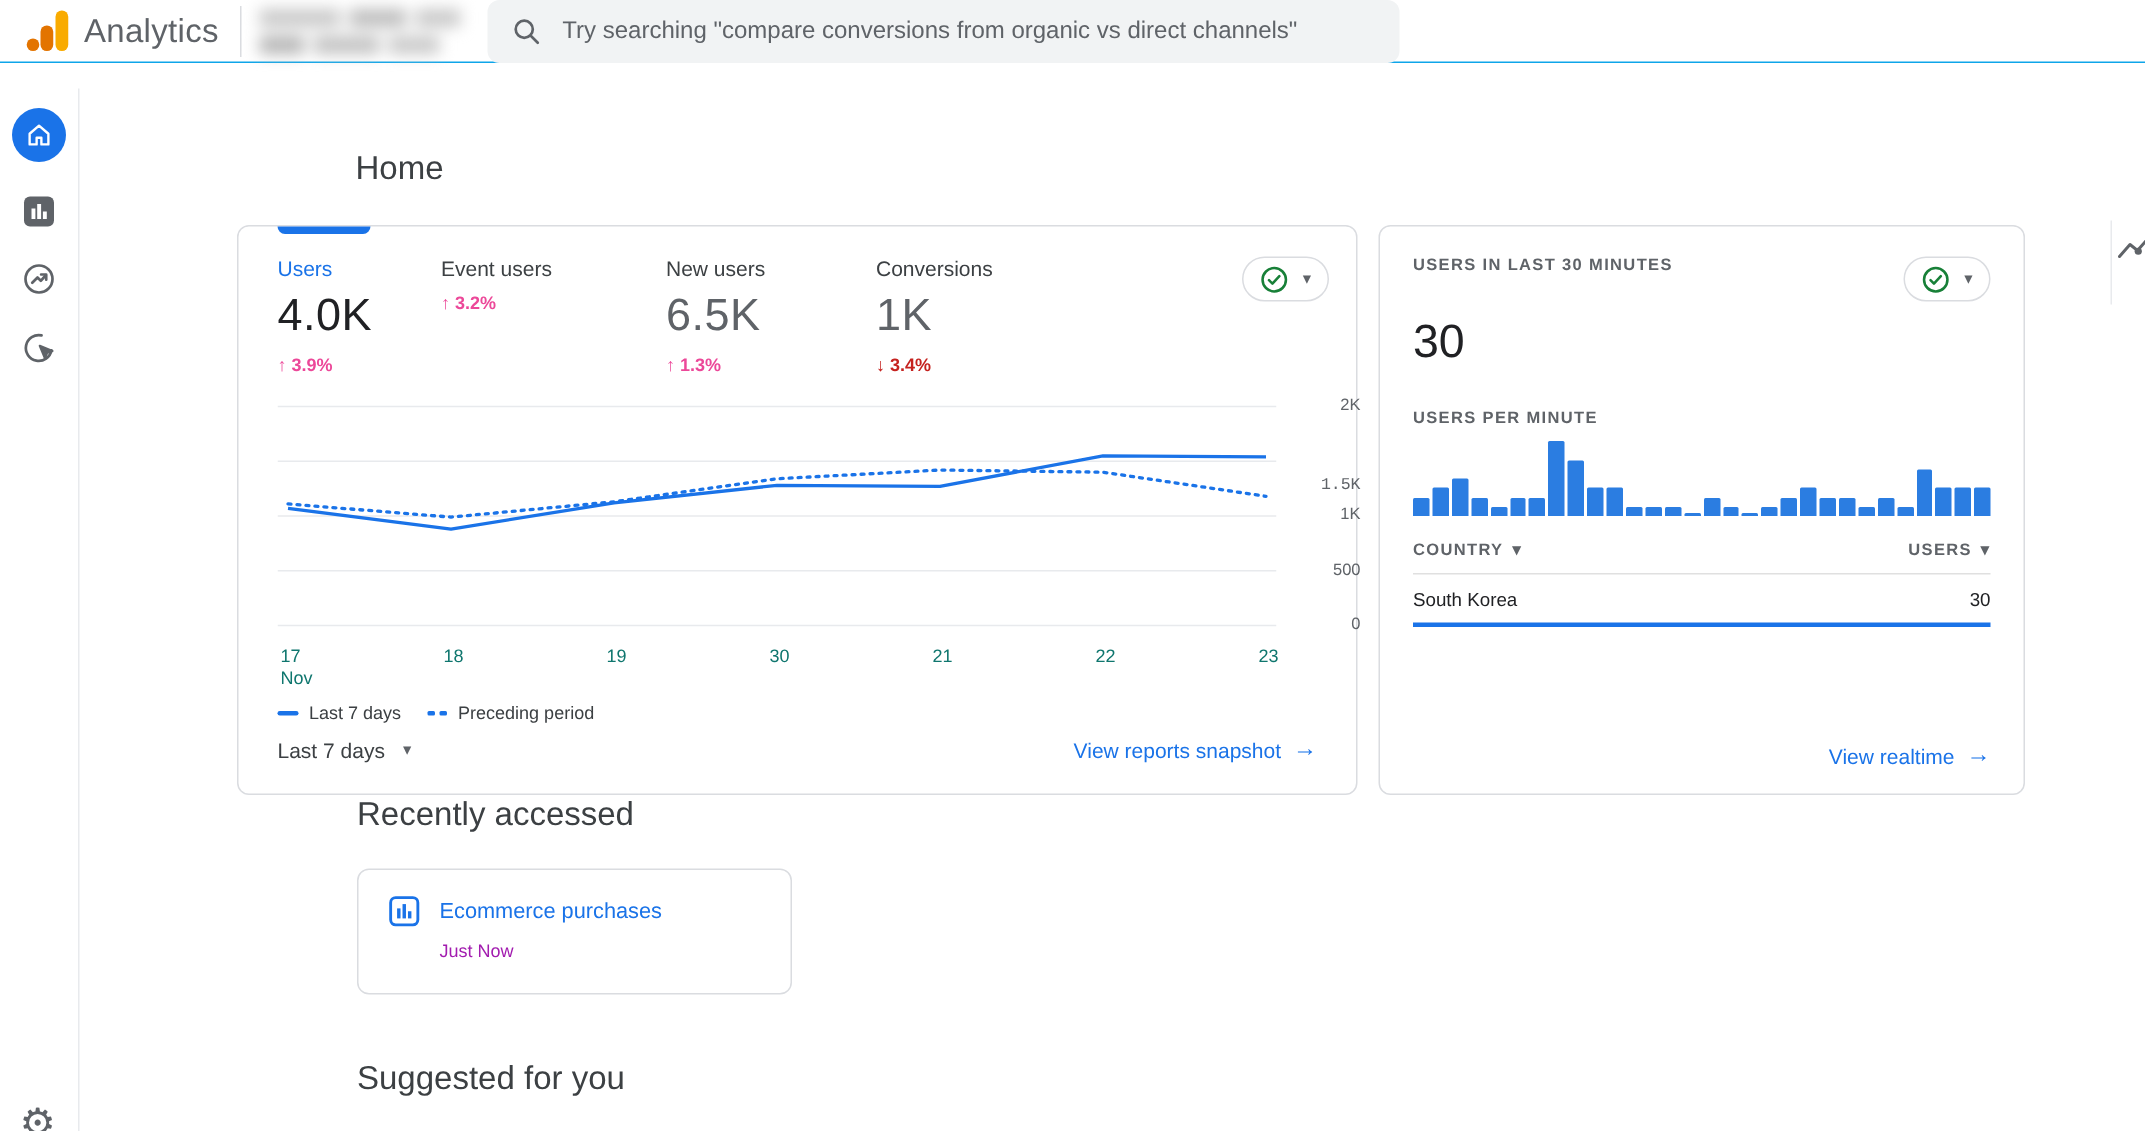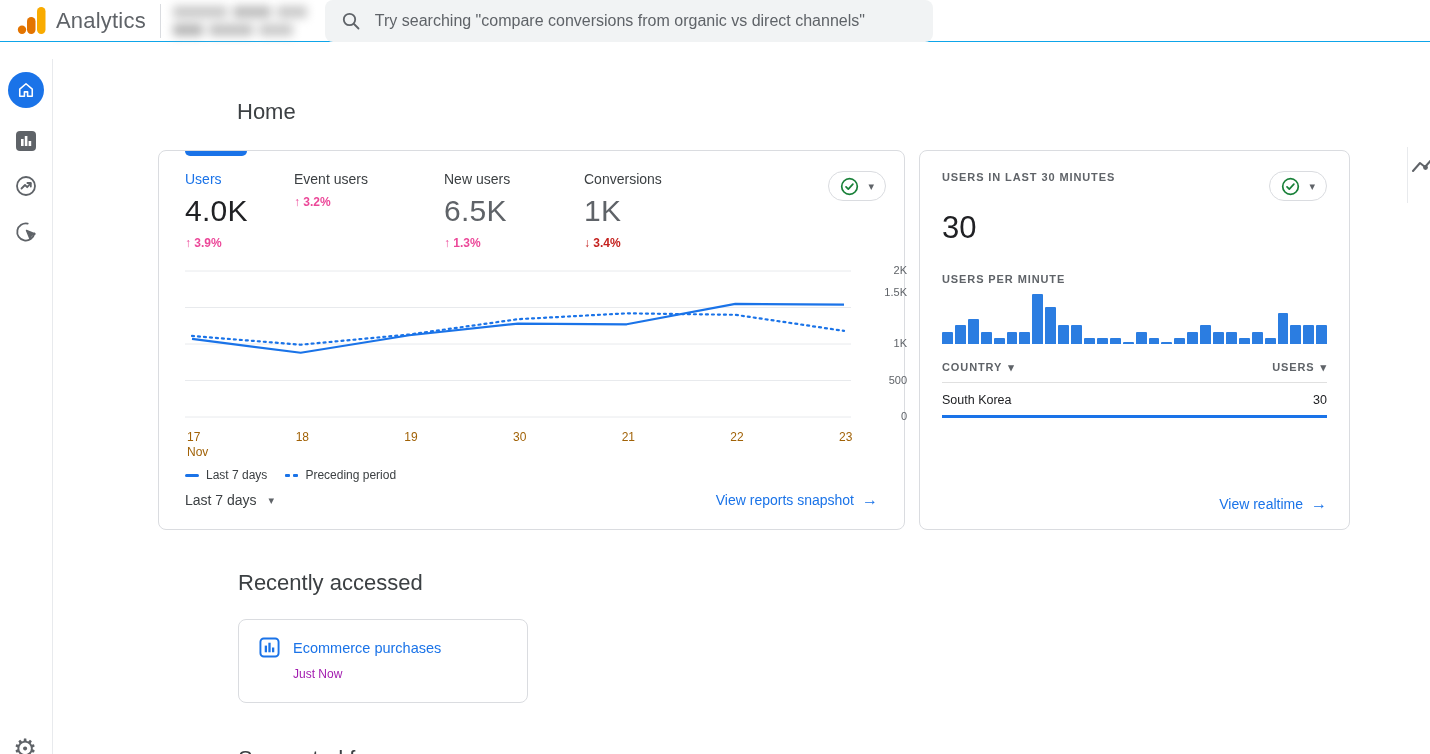--- a/index.html
+++ b/index.html
@@ -55,21 +55,21 @@
 
   .pill { margin-left:auto; height:30px; border:1px solid #dadce0; border-radius:16px; background:#fff;
     display:flex; align-items:center; gap:9px; padding:0 11px; cursor:pointer; align-self:flex-start; }
   .caret { font-size:11px; color:#5f6368; line-height:1; }
 
   .plot-wrap { position:relative; margin-top:14px; height:160px; }
   .plot-wrap svg { position:absolute; left:26px; top:0; }
   .ylabels { position:absolute; left:716px; top:0; width:32px; height:160px; }
   .ylabels div { position:absolute; right:0; font-size:11px; color:#5f6368; white-space:nowrap; }
   .xlabels { position:relative; margin-left:26px; height:36px; }
-  .xlabels .xl { position:absolute; top:6px; font-size:12px; color:#a16207; line-height:15px; white-space:nowrap; }
+  .xlabels .xl { position:absolute; top:6px; font-size:12px; color:#0f766e; line-height:15px; white-space:nowrap; }
 
   .legend { display:flex; align-items:center; gap:18px; margin:8px 0 0 26px; }
   .legend .item { display:flex; align-items:center; gap:7px; font-size:12px; color:#3c4043; }
   .sw-solid { width:14px; height:3px; border-radius:2px; background:#1a73e8; }
   .sw-dotted { display:flex; gap:3px; }
   .sw-dotted i { width:5px; height:3px; border-radius:1px; background:#1a73e8; }
 
   .card-footer { position:absolute; bottom:12px; left:0; right:0; padding:0 26px; height:34px;
     display:flex; align-items:center; justify-content:space-between; }
   .range-select { display:flex; align-items:center; gap:12px; font-size:14px; color:#3c4043; cursor:pointer; }
@@ -86,21 +86,21 @@
   .bars .bar { flex:1; background:#2b7de1; border-radius:1px 1px 0 0; }
   .rt-table-head { margin-top:17px; display:flex; justify-content:space-between; align-items:center;
     padding-bottom:9px; border-bottom:1px solid #e0e0e0; }
   .th { font-size:11px; font-weight:700; color:#5f6368; letter-spacing:.9px; cursor:pointer; display:flex; gap:6px; align-items:center; }
   .rt-row { display:flex; justify-content:space-between; align-items:flex-end; padding:10px 0 8px; font-size:12.5px; color:#202124; }
   .rt-rowbar { height:3px; background:#1a73e8; }
   .rt-link { position:absolute; bottom:16px; right:22px; }
 
   
   .section-title { padding-left:184px; font-size:22px; color:#3c4043; }
-  .recent-title { margin-top:40px; }
+  .recent-title { }
   .recent-card { margin:23px 0 0 184px; width:290px; height:84px; border:1px solid #dadce0; border-radius:8px;
     padding:17px 20px; cursor:pointer; background:#fff; }
   .recent-line1 { display:flex; align-items:center; gap:13px; }
   .recent-link { font-size:14.5px; color:#1a73e8; font-weight:500; }
   .recent-time { margin:9px 0 0 34px; font-size:12px; color:#a21caf; }
   .suggested-title { margin-top:43px; }
 </style>
 </head>
 <body>
 
@@ -214,21 +214,21 @@
             <line x1="0" x2="666" y1="80" y2="80" stroke="#e8eaed" stroke-width="1"></line>
             <line x1="0" x2="666" y1="43.5" y2="43.5" stroke="#e8eaed" stroke-width="1"></line>
             <line x1="0" x2="666" y1="7" y2="7" stroke="#e8eaed" stroke-width="1"></line>
             <polyline points="7,71.97 115.66666666666667,80.73 224.33333333333334,70.51 333,55.17999999999999 441.6666666666667,49.34 550.3333333333334,50.80000000000001 659,66.86" fill="none" stroke="#1a73e8" stroke-width="2.2" stroke-linejoin="round" stroke-dasharray="2 4" stroke-linecap="round"></polyline>
             <polyline points="7,74.89 115.66666666666667,88.76 224.33333333333334,71.24 333,59.56 441.6666666666667,60.28999999999999 550.3333333333334,39.849999999999994 659,40.58" fill="none" stroke="#1a73e8" stroke-width="2.2" stroke-linejoin="round"></polyline>
           </svg>
         <div class="ylabels">
             <div style="top: 146px;">0</div>
             <div style="top: 109.5px;">500</div>
             <div style="top: 73px;">1K</div>
-            <div style="top: 22px;">1.5K</div>
+            <div style="top: 54px; font-family: Liberation Mono, monospace;">1.5K</div>
             <div style="top: 0px;">2K</div>
           </div>
       </div>
       <div class="xlabels">
           <div class="xl" style="left: 2px;">17<br>Nov</div>
           <div class="xl" style="left: 110.667px;">18</div>
           <div class="xl" style="left: 219.333px;">19</div>
           <div class="xl" style="left: 328px;">30</div>
           <div class="xl" style="left: 436.667px;">21</div>
           <div class="xl" style="left: 545.333px;">22</div>

